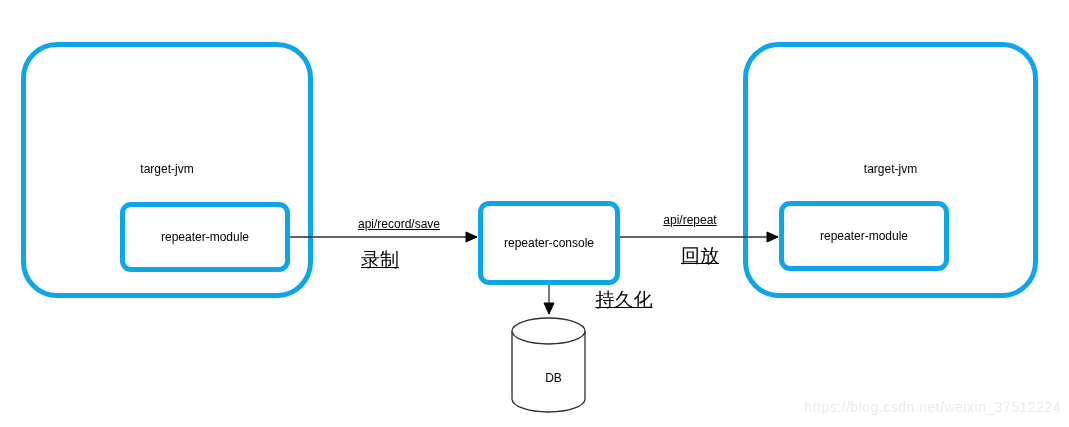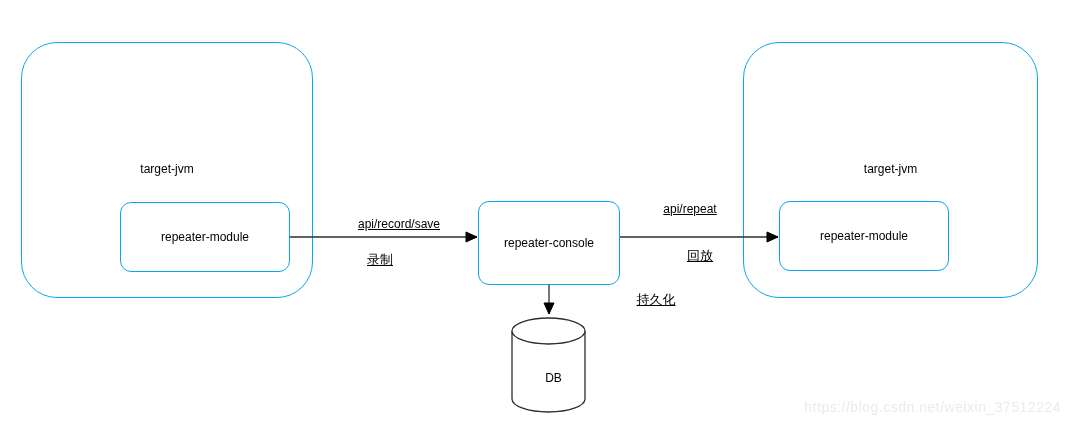--- a/index.html
+++ b/index.html
@@ -12,21 +12,21 @@
     position: relative;
     width: 1069px;
     height: 427px;
     background: #ffffff;
     overflow: hidden;
     color: #000000;
     border-radius: 29px;
   }
   .node {
     position: absolute;
-    border: 1px solid #0ea5e9;
+    border: 5px solid #0ea5e9;
     background: #ffffff;
     box-sizing: border-box;
   }
   .jvm-box {
     border-radius: 36px;
   }
   .module-box, .console-box {
     border-radius: 11px;
     display: flex;
     align-items: center;
@@ -43,21 +43,21 @@
   .edge-label {
     position: absolute;
     transform: translate(-50%, -50%);
     font-size: 12px;
     white-space: nowrap;
     background: #ffffff;
     padding: 0 2px;
     text-decoration: underline;
   }
   .edge-label.cn {
-    font-size: 13px;
+    font-size: 19px;
   }
   .db-label {
     position: absolute;
     left: 512px;
     top: 371px;
     width: 83px;
     text-align: center;
     font-size: 12px;
   }
   .edges-svg {
@@ -116,22 +116,22 @@
     <span>repeater-console</span>
   </div>
 
   <div class="node module-box" style="left:779px; top:201px; width:170px; height:70px;">
     <span>repeater-module</span>
   </div>
 
   <div class="edge-label" style="left:399px; top:224px;">api/record/save</div>
   <div class="edge-label cn" style="left:380px; top:260px;">录制</div>
 
-  <div class="edge-label" style="left:690px; top:209px;">api/repeat</div>
+  <div class="edge-label" style="left:690px; top:220px;">api/repeat</div>
   <div class="edge-label cn" style="left:700px; top:256px;">回放</div>
 
-  <div class="edge-label cn" style="left:656px; top:300px;">持久化</div>
+  <div class="edge-label cn" style="left:624px; top:300px;">持久化</div>
 
   <div class="db-label">DB</div>
 
   <div class="watermark">https://blog.csdn.net/weixin_37512224</div>
 
 </div>
 
 </body></html>

